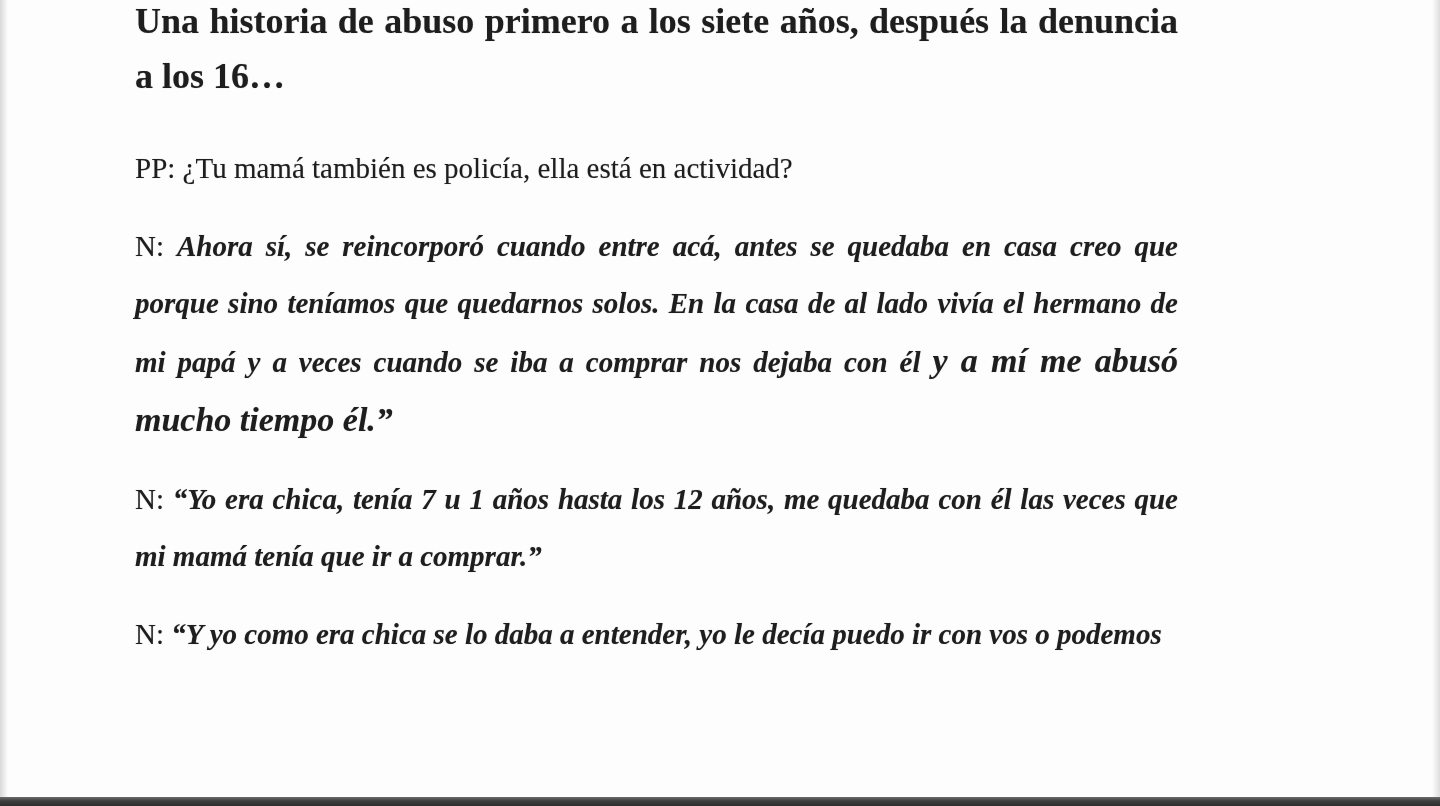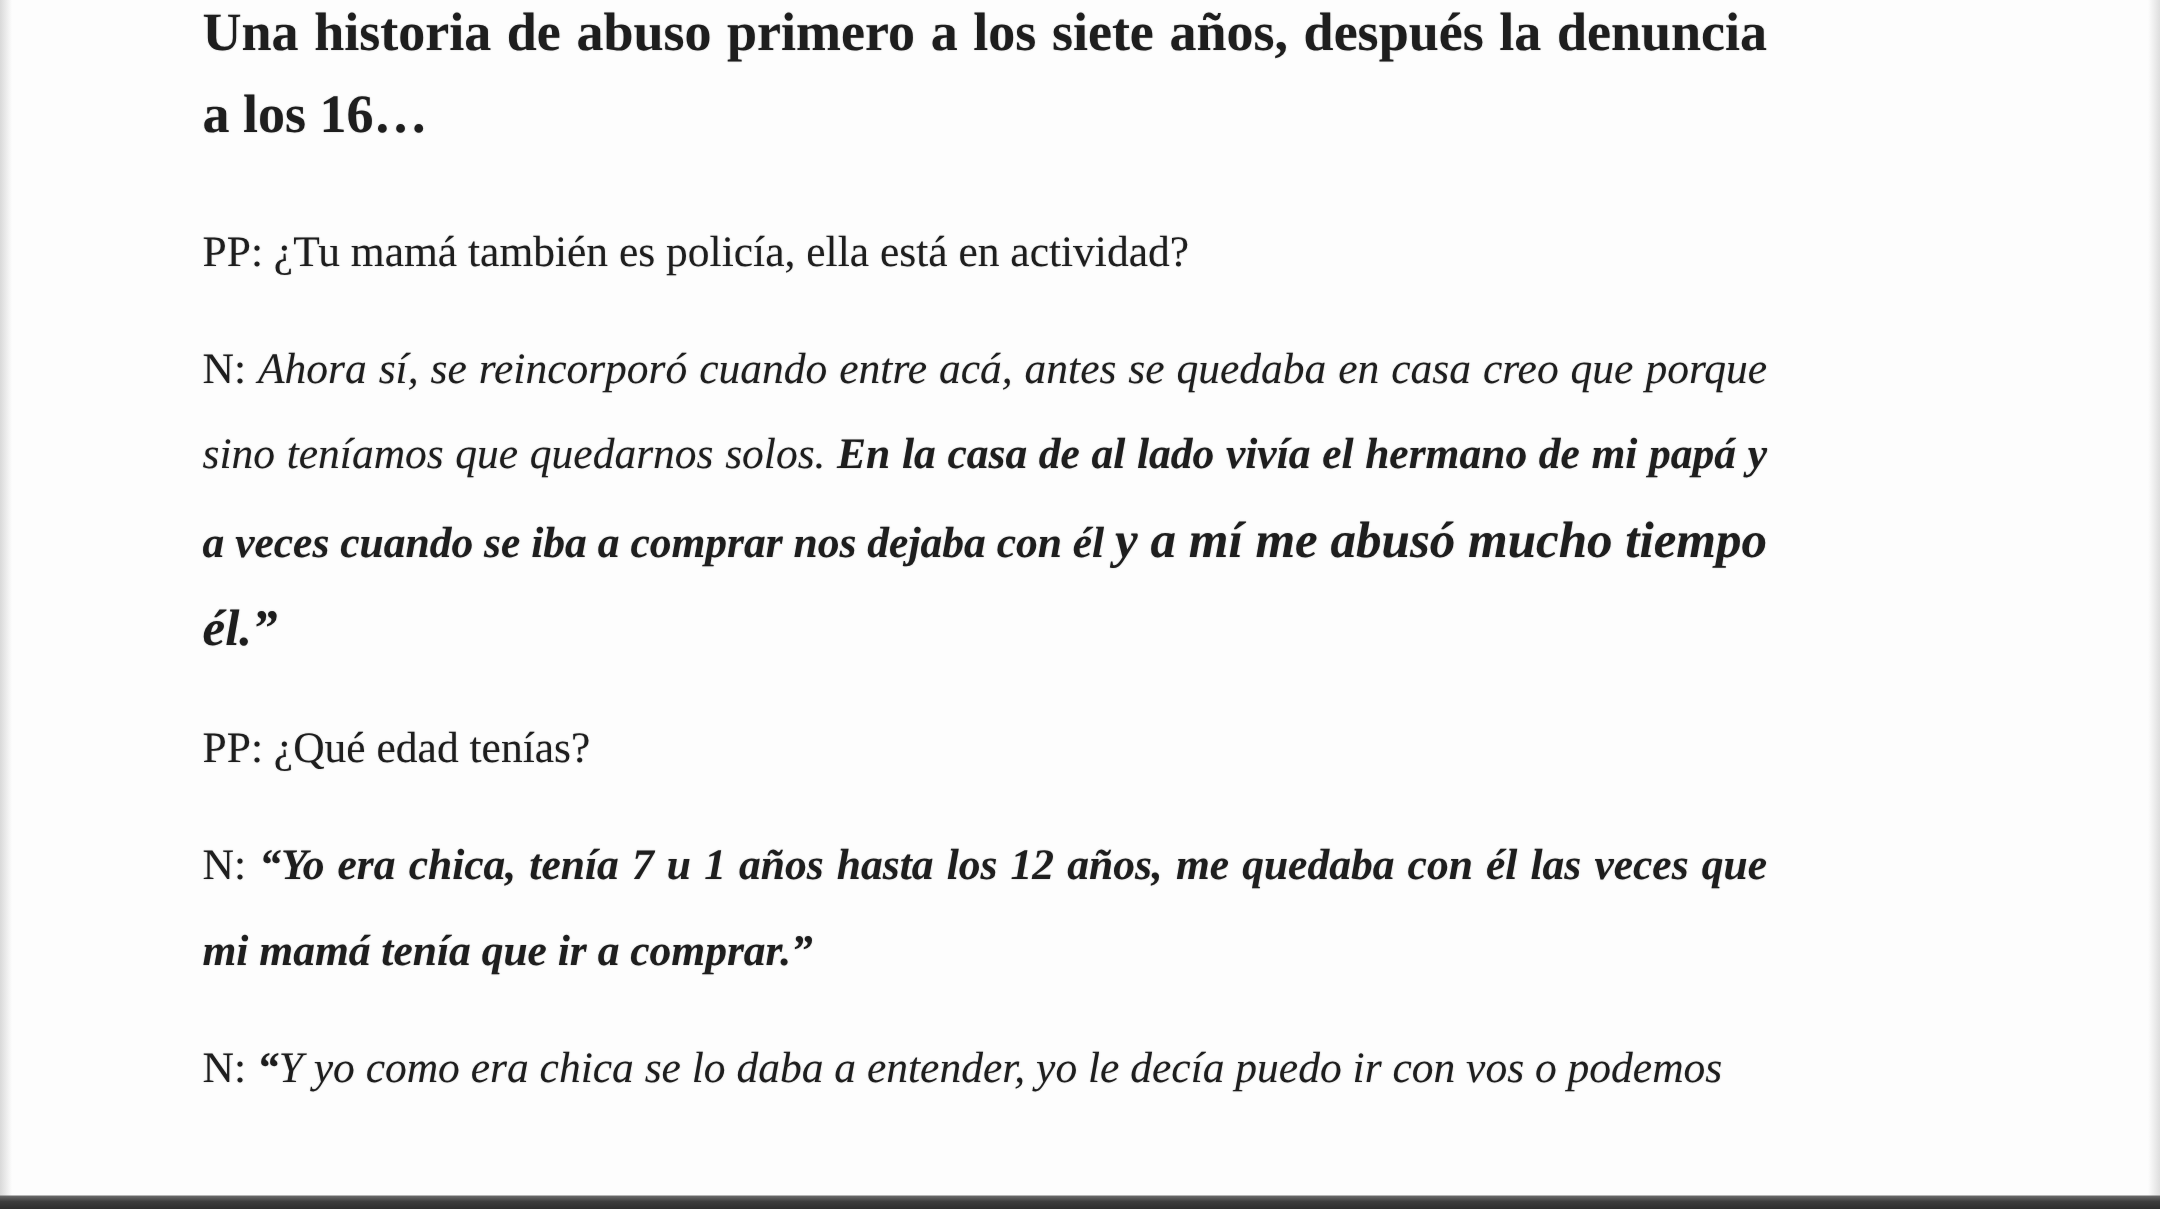--- a/index.html
+++ b/index.html
@@ -32,21 +32,21 @@
     font-weight: bold;
     margin: 0 0 36px 0;
   }
   .entry {
     font-size: 29px;
     line-height: 57px;
     margin: 0 0 21px 0;
   }
   .speaker { font-weight: normal; }
   .seg.regular { font-style: normal; font-weight: normal; margin-top: 33px; }
-  .seg.italic { font-style: italic; font-weight: normal; }
+  .seg.italic { font-style: italic; font-weight: bold; }
   .seg.bold-italic { font-style: italic; font-weight: bold; }
   .seg.bold-italic-large { font-style: italic; font-weight: bold; font-size: 34px; line-height: 57px; }
   .edge-left, .edge-right {
     position: absolute;
     top: 0; bottom: 0;
     width: 8px;
     pointer-events: none;
   }
   .edge-left  { left: 0;  background: linear-gradient(to right, rgba(150,150,150,0.35), rgba(150,150,150,0)); }
   .edge-right { right: 0; background: linear-gradient(to left,  rgba(150,150,150,0.30), rgba(150,150,150,0)); }
@@ -59,21 +59,20 @@
 </style>
 </head>
 <body>
 
 <div class="stage">
   <div class="doc">
     <h1 class="doc-title">Una historia de abuso primero a los siete años, después la denuncia a los 16…</h1>
     <div id="entries">
         <p class="entry"><span class="speaker">PP: </span><span class="seg regular">¿Tu mamá también es policía, ella está en actividad?</span></p>
         <p class="entry"><span class="speaker">N: </span><span class="seg italic">Ahora sí, se reincorporó cuando entre acá, antes se quedaba en casa creo que porque sino teníamos que quedarnos solos. </span><span class="seg bold-italic">En la casa de al lado vivía el hermano de mi papá  y a veces cuando se iba a comprar nos dejaba con él </span><span class="seg bold-italic-large">y a mí me abusó mucho tiempo él.”</span></p>
-        <p class="entry"><span class="speaker">PP: </span><span class="seg regular">¿Qué edad tenías?</span></p>
         <p class="entry"><span class="speaker">N: </span><span class="seg bold-italic">“Yo era chica, tenía 7 u 1 años hasta los 12 años, me quedaba con él las veces que mi mamá tenía que ir a comprar.”</span></p>
         <p class="entry"><span class="speaker">N: </span><span class="seg bold-italic">“</span><span class="seg italic">Y yo como era chica se lo daba a entender, yo le decía puedo ir con vos o podemos</span></p>
       </div>
   </div>
   <div class="edge-left"></div>
   <div class="edge-right"></div>
   <div class="bottom-bar"></div>
 </div>
 
 </body></html>

